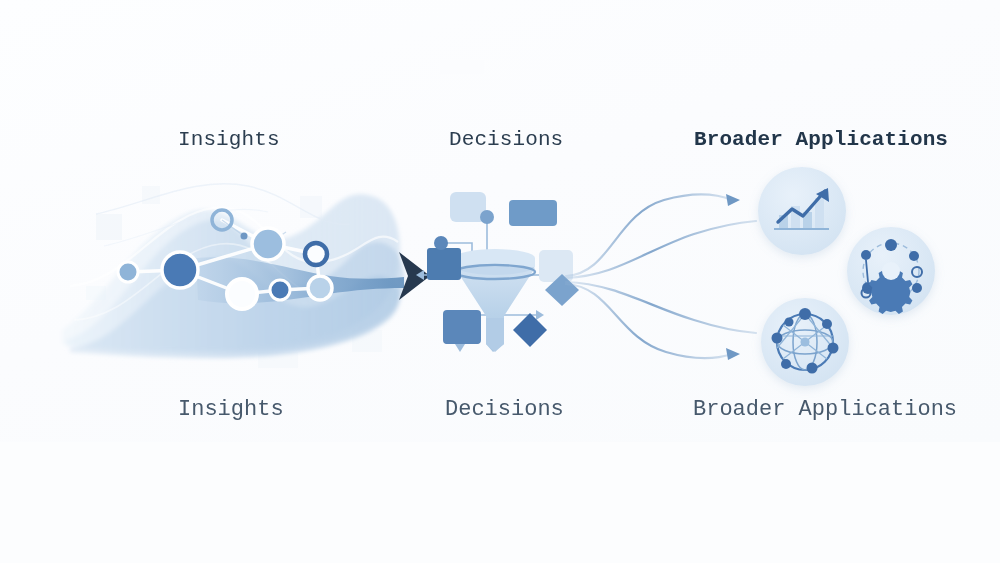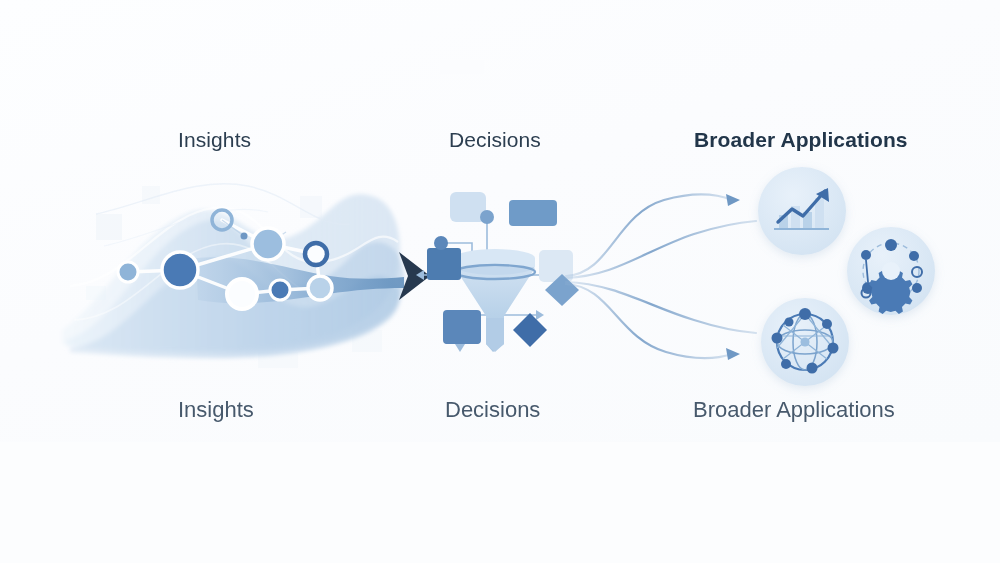--- a/index.html
+++ b/index.html
@@ -11,20 +11,21 @@
     height: 563px;
     background: #fcfdfe;
     font-family: "Liberation Sans", sans-serif;
     overflow: hidden;
   }
   #canvas {
     position: relative;
     width: 1000px;
     height: 442px;
     background: linear-gradient(160deg, #fdfeff 0%, #fbfcfe 45%, #f9fbfd 100%);
+    font-family: Liberation Mono, monospace;
   }
   .stage-svg {
     position: absolute;
     inset: 0;
     width: 1000px;
     height: 563px;
   }
   .label-top {
     position: absolute;
     font-size: 21px;

